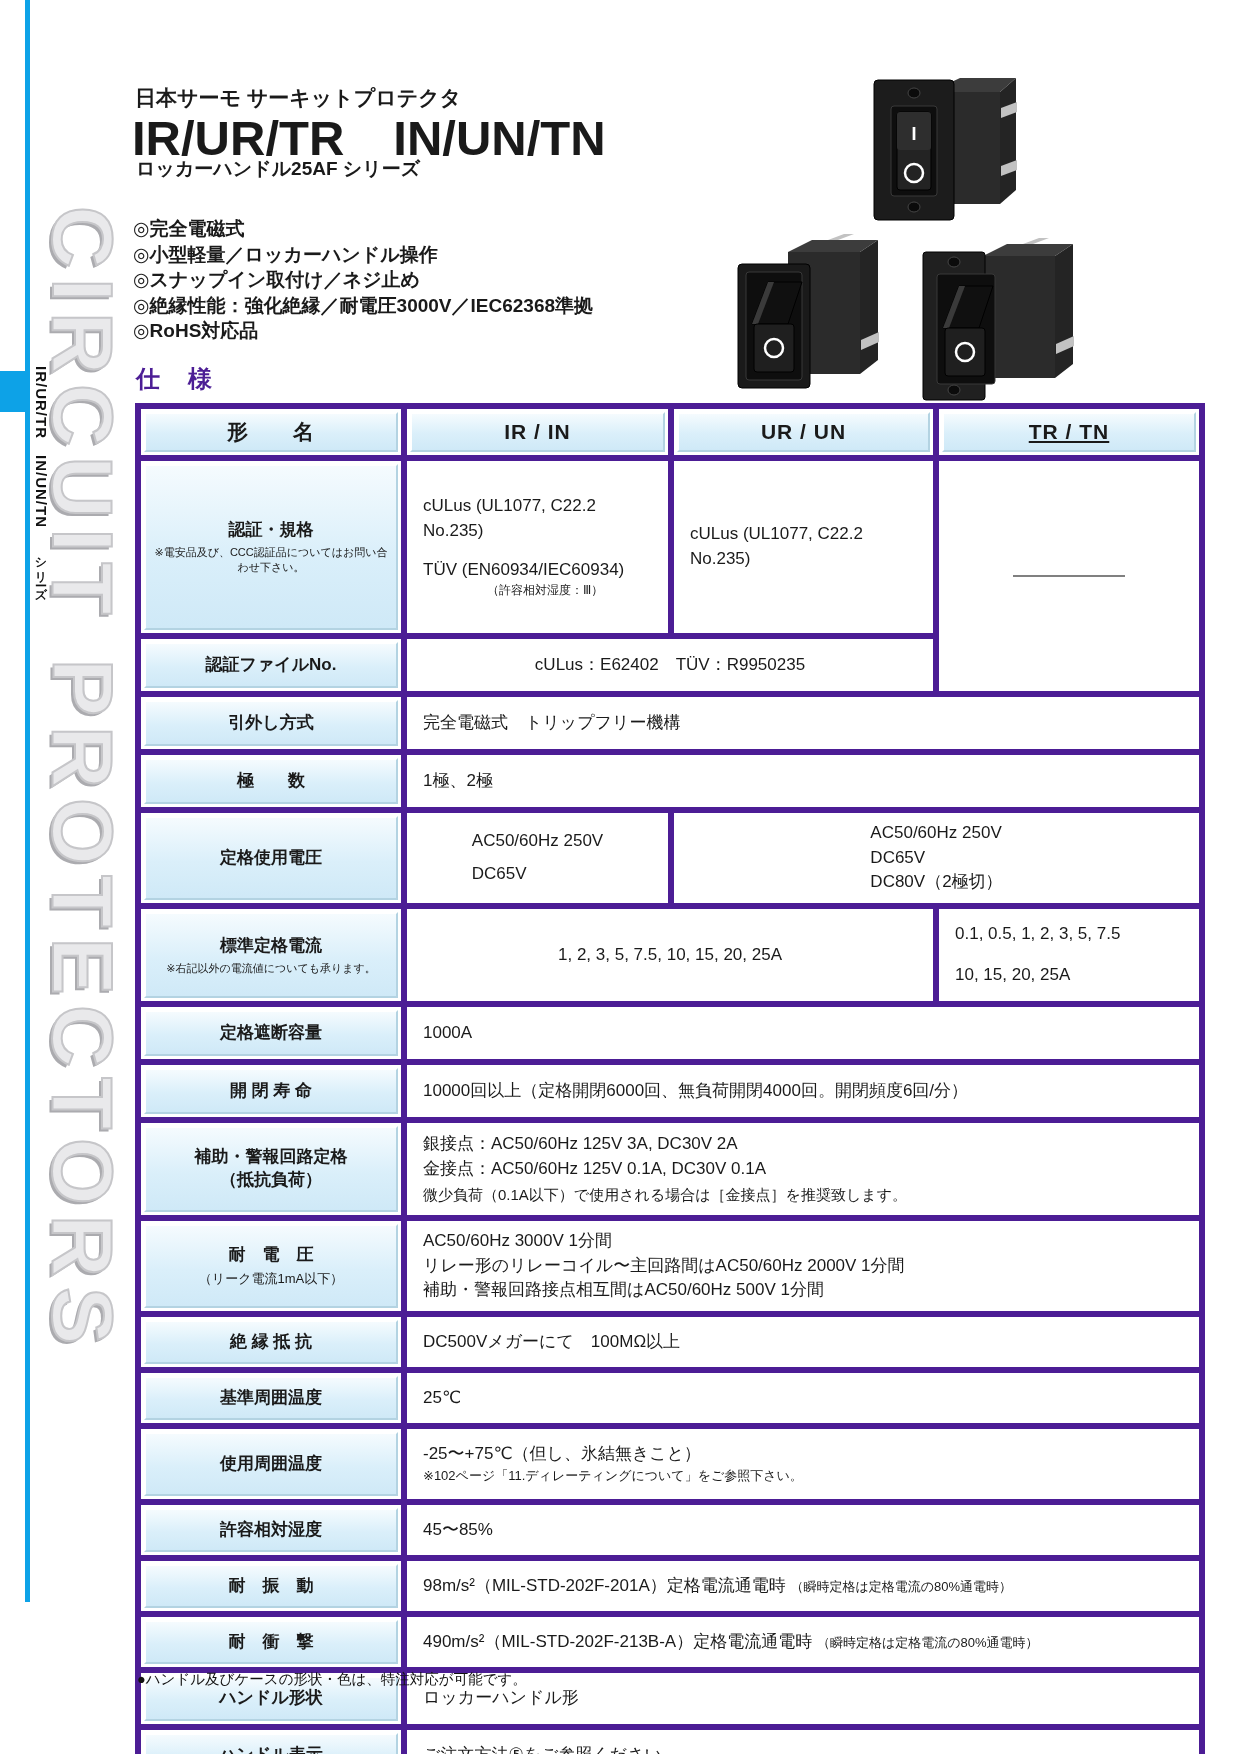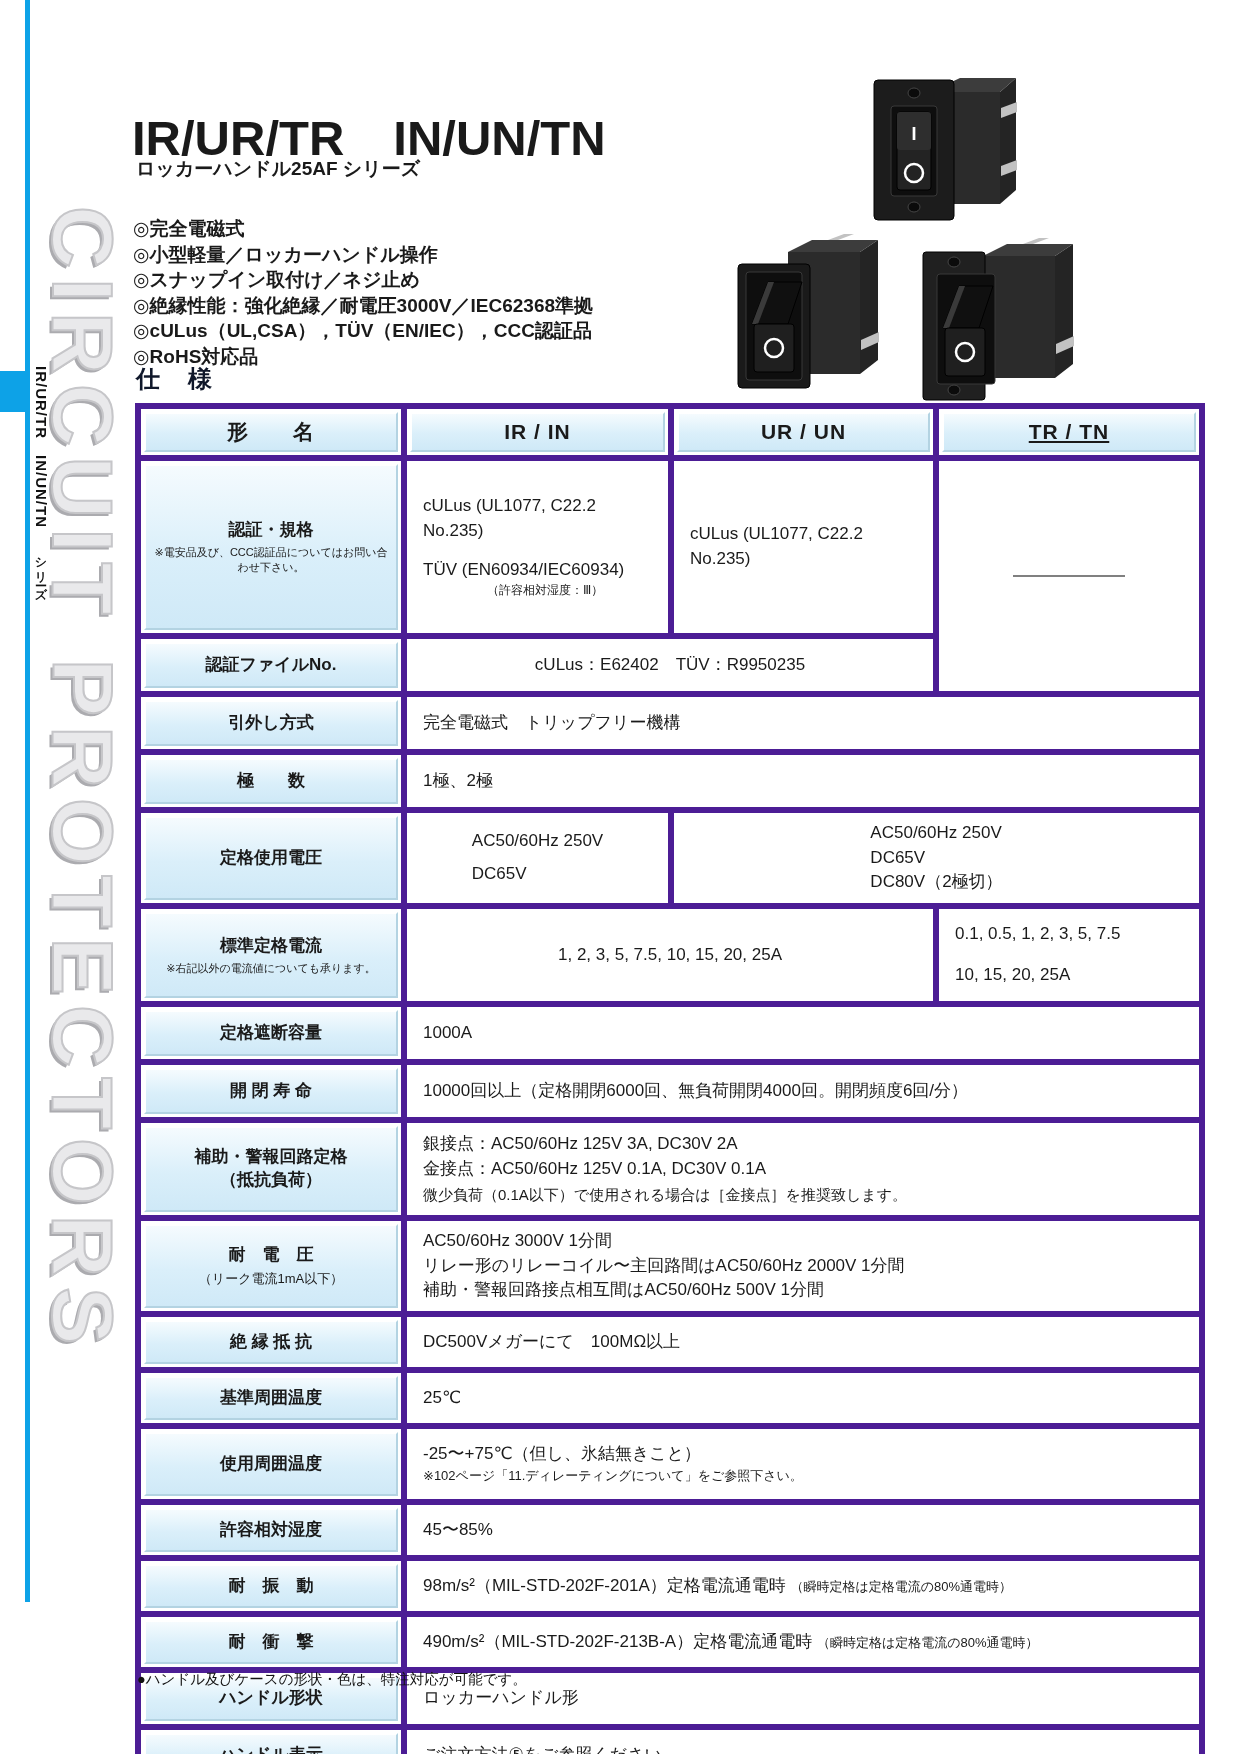--- a/index.html
+++ b/index.html
@@ -19,21 +19,21 @@
         color:#e9e9eb;-webkit-text-stroke:2px #c6c6c9;text-shadow:3px 3px 0 #ababaf;
         user-select:none;}
 
   
   .brand{position:absolute;left:135px;top:84px;font-size:21px;font-weight:bold;}
   .title{position:absolute;left:132px;top:106px;font-size:49px;font-weight:bold;letter-spacing:0px;}
   .subtitle{position:absolute;left:136px;top:156px;font-size:19px;font-weight:bold;}
   .features{position:absolute;left:133px;top:216px;list-style:none;margin:0;padding:0;}
   .features li{font-size:19px;font-weight:600;line-height:25.5px;white-space:nowrap;}
   .spec-heading{position:absolute;left:136px;top:363px;font-size:24px;font-weight:bold;
-        color:#0f172a;letter-spacing:2px;}
+        color:#4c1d95;letter-spacing:2px;}
   .footer-note{position:absolute;left:137px;top:1670px;font-size:14.5px;color:#111;}
 
   
   .product{position:absolute;}
   .p-top{left:818px;top:70px;}
   .p-bl{left:708px;top:220px;}
   .p-br{left:893px;top:226px;}
 
   
   .t{position:absolute;left:135px;top:403px;border-collapse:collapse;table-layout:fixed;}
@@ -67,28 +67,28 @@
 <div class="page">
 
   <div class="blue-line"></div>
   <div class="blue-tab"></div>
   <div class="series-vert">
     <span>IR/UR/TR　IN/UN/TN</span>
     <span class="sfx">シリーズ</span>
   </div>
   <div class="watermark">CIRCUIT PROTECTORS</div>
 
+  <div class="brand">日本サーモ サーキットプロテクタ</div>
   <div class="title">IR/UR/TR　IN/UN/TN</div>
   <div class="subtitle">ロッカーハンドル25AF シリーズ</div>
   <ul class="features">
     <li>◎完全電磁式</li>
     <li>◎小型軽量／ロッカーハンドル操作</li>
     <li>◎スナップイン取付け／ネジ止め</li>
     <li>◎絶縁性能：強化絶縁／耐電圧3000V／IEC62368準拠</li>
-    <li>◎cULus（UL,CSA），TÜV（EN/IEC），CCC認証品</li>
     <li>◎RoHS対応品</li>
   </ul>
   <div class="spec-heading">仕　様</div>
 
   <div class="product p-top">
     <svg width="200" height="158" viewBox="0 0 200 158">
       <polygon points="112,22 142,8 198,8 182,22" fill="#3c3c3c"></polygon>
       <rect x="112" y="22" width="70" height="112" fill="#2b2b2b"></rect>
       <polygon points="182,22 198,8 198,120 182,134" fill="#242424"></polygon>
       <polygon points="183,38 199,32 199,42 183,48" fill="#c2c2c2"></polygon>

